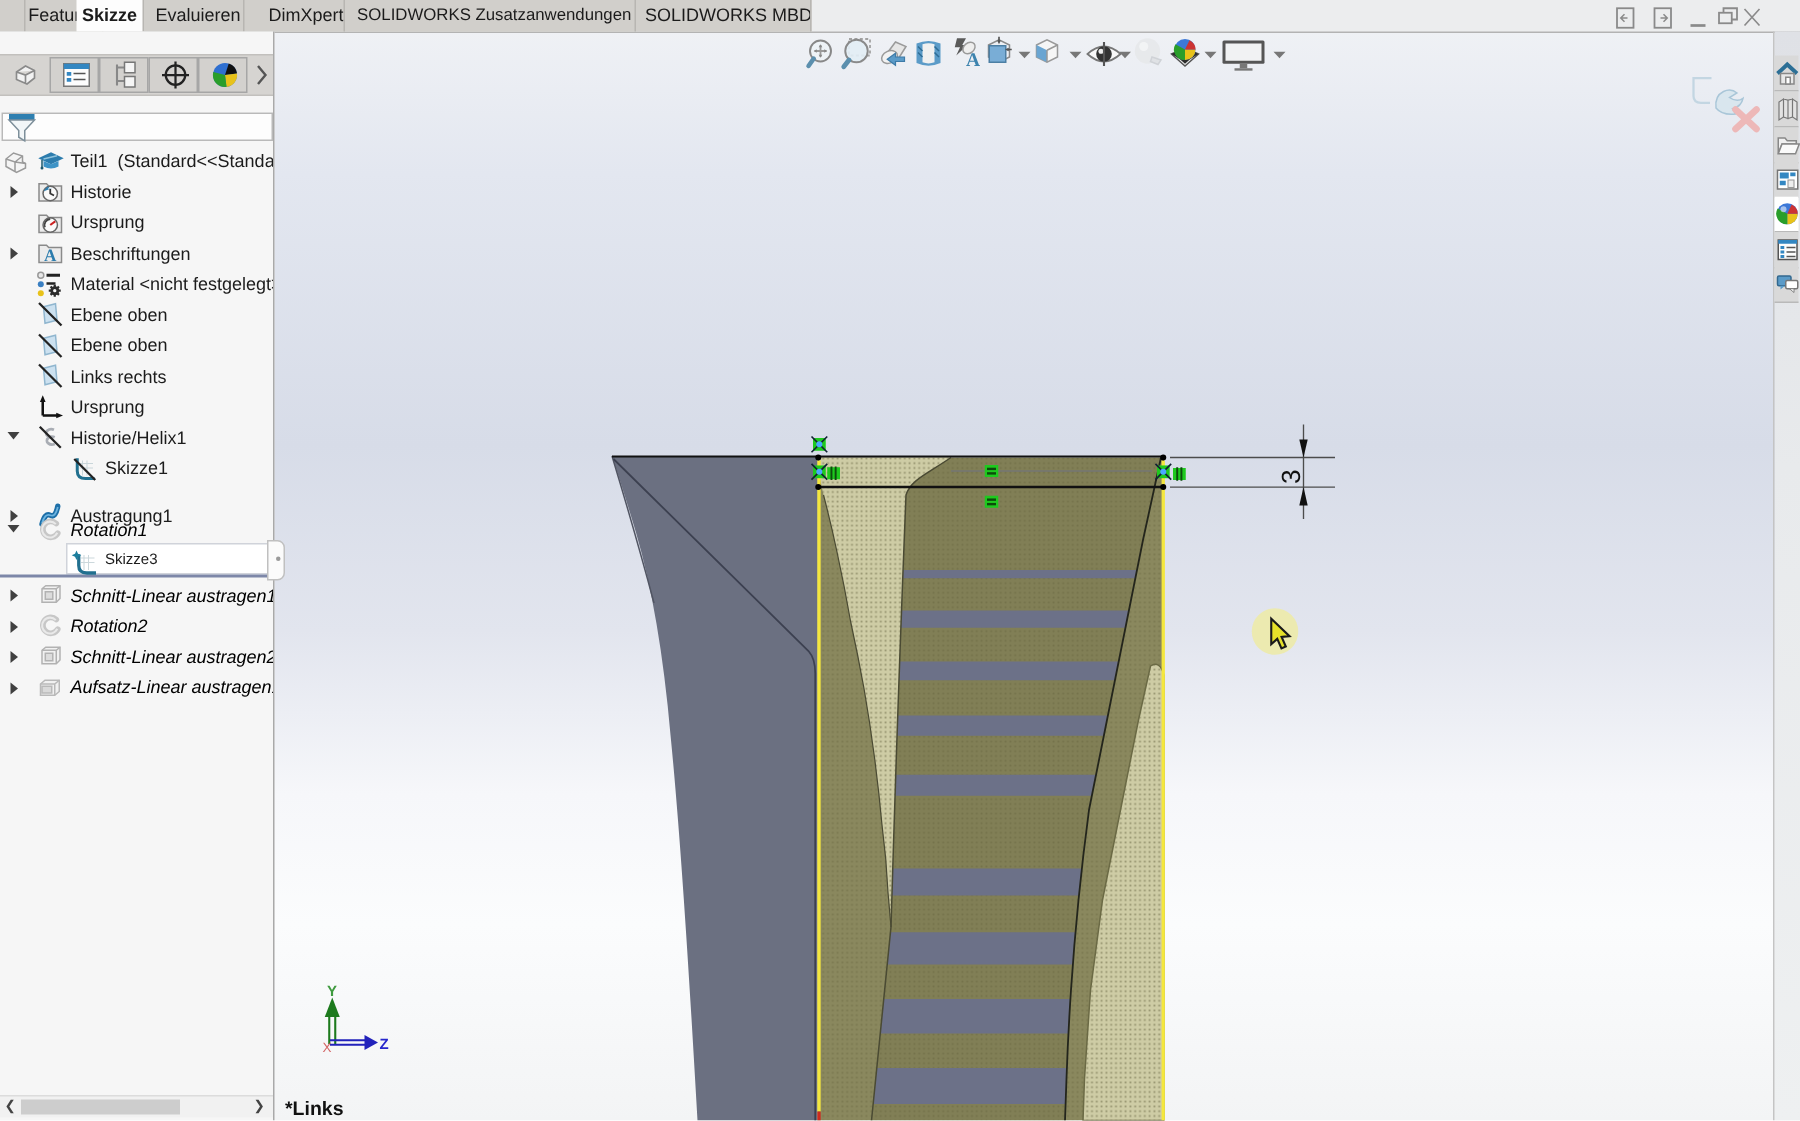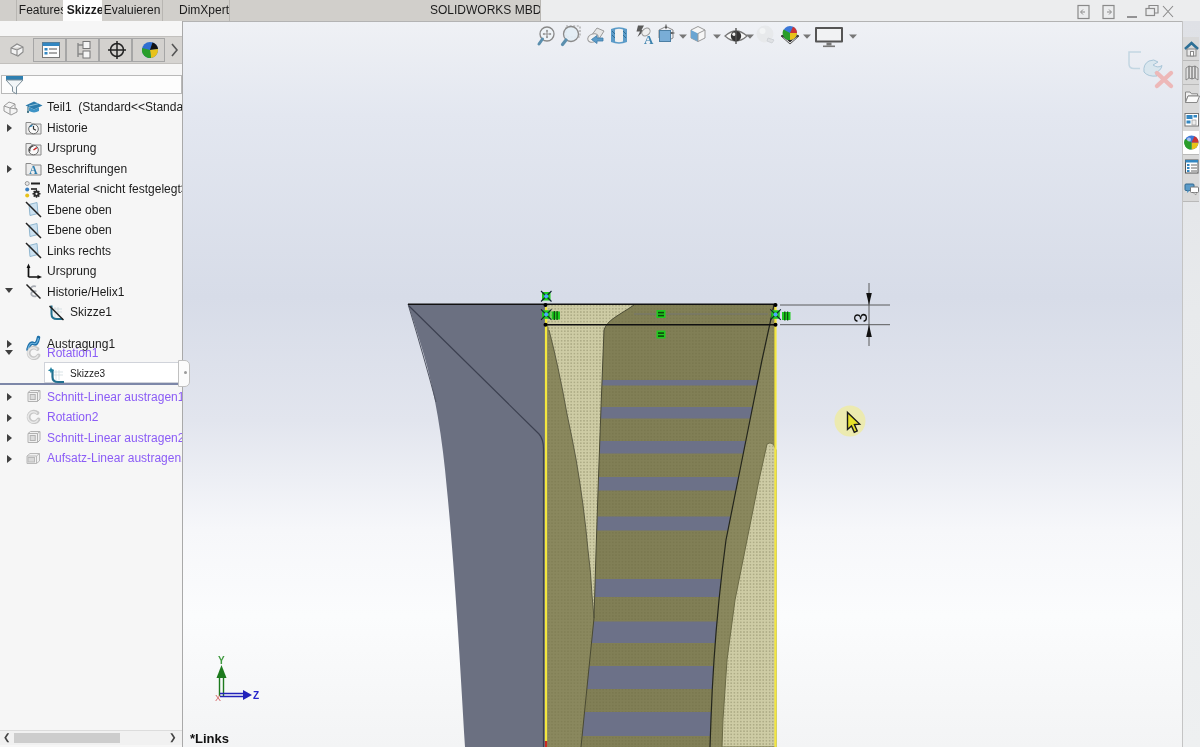--- a/index.html
+++ b/index.html
@@ -10,21 +10,21 @@
 #tabbar .tabzone{position:absolute;top:0;left:0;height:21px;width:541px;background:#d1cfcb;}
 .tab{position:absolute;top:0;height:21px;line-height:21px;text-align:center;font-size:12px;color:#1b1b1b;background:#d1cfcb;border-right:1px solid #b8b6b2;box-sizing:border-box;white-space:nowrap;overflow:hidden;}
 .tab.first{border-left:1px solid #b8b6b2;}
 .tab.active{background:#fdfdfd;font-weight:bold;}
 
 #panel{position:absolute;top:21px;left:0;width:182px;height:726px;background:#f6f6f6;border-right:1px solid #a9a9a9;box-sizing:content-box;overflow:hidden;}
 #fmtabs{position:absolute;top:15px;left:0;width:182px;height:26px;background:#d6d4d1;border-top:1px solid #c2c0bd;border-bottom:1px solid #c2c0bd;}
 #filter{position:absolute;top:54px;left:1px;width:179px;height:17px;background:#fdfdfd;border:1px solid #b9b9b9;}
 .trow{position:absolute;left:0;width:182px;height:21px;}
 .trow .tx{position:absolute;left:47px;top:4.5px;font-size:12px;color:#1c1c1c;white-space:nowrap;}
-.trow .tx.gray{color:#8b5cf6;}
+.trow .tx.gray{color:#000000;font-style:italic;}
 .trow .tx.child{left:70px;}
 .arr{position:absolute;left:7px;top:8px;width:0;height:0;}
 .arrR{border-top:4px solid transparent;border-bottom:4px solid transparent;border-left:5px solid #404040;}
 .arrD{border-left:4px solid transparent;border-right:4px solid transparent;border-top:5px solid #404040;left:5px;top:8px;}
 .ticon{position:absolute;top:2px;left:24px;width:19px;height:19px;}
 #rollback{position:absolute;left:0;top:362px;width:182px;height:2px;background:#7d87a8;}
 #hscroll{position:absolute;left:0;top:709px;width:182px;height:14px;background:#f1f1f1;border-top:1px solid #dcdcdc;}
 #hthumb{position:absolute;left:14px;top:2px;width:106px;height:10px;background:#cdcdcd;}
 .scrarr{position:absolute;top:1px;font-size:9px;color:#444;}
 
@@ -246,23 +246,24 @@
      <rect x="12.5" y="16.5" width="5" height="3" fill="#777"></rect>
      <rect x="9" y="19.5" width="12" height="1.6" fill="#777"></rect>
    </g>
    <path d="M849,34.5 L857,34.5 L853,38.8 Z" fill="#777"></path>
  </g>
 </svg>
 
 <div id="tabbar">
  <div class="tabzone"></div>
  <div class="tab first" style="left:16px;width:53px;">Features</div>
- <div class="tab active" style="left:63px;width:45px;">Skizze</div>
+ <div class="tab active" style="left:51px;width:45px;">Skizze</div>
  <div class="tab" style="left:102px;width:61px;">Evaluieren</div>
  <div class="tab" style="left:167px;width:63px;text-align:right;">DimXpert</div>
+ <div class="tab" style="left:236px;width:188px;font-size:11.2px;">SOLIDWORKS Zusatzanwendungen</div>
  <div class="tab" style="left:430px;width:111px;">SOLIDWORKS MBD</div>
  <svg id="wicons" width="110" height="16" viewBox="0 0 110 16" style="position:absolute;left:1074px;top:4px">
   <g stroke="#8a8a8a" stroke-width="1.2" fill="none">
    <rect x="4" y="1.5" width="11" height="13"></rect>
    <path d="M11,8 L7,8 M9,5.5 L6.5,8 L9,10.5" stroke-width="1"></path>
    <rect x="29" y="1.5" width="11" height="13"></rect>
    <path d="M33,8 L37,8 M35,5.5 L37.5,8 L35,10.5" stroke-width="1"></path>
    <line x1="53" y1="13" x2="63" y2="13" stroke-width="1.8"></line>
    <rect x="72" y="4.5" width="8.5" height="7"></rect>
    <path d="M75,4.5 L75,1.5 L84,1.5 L84,9 L80.5,9"></path>

